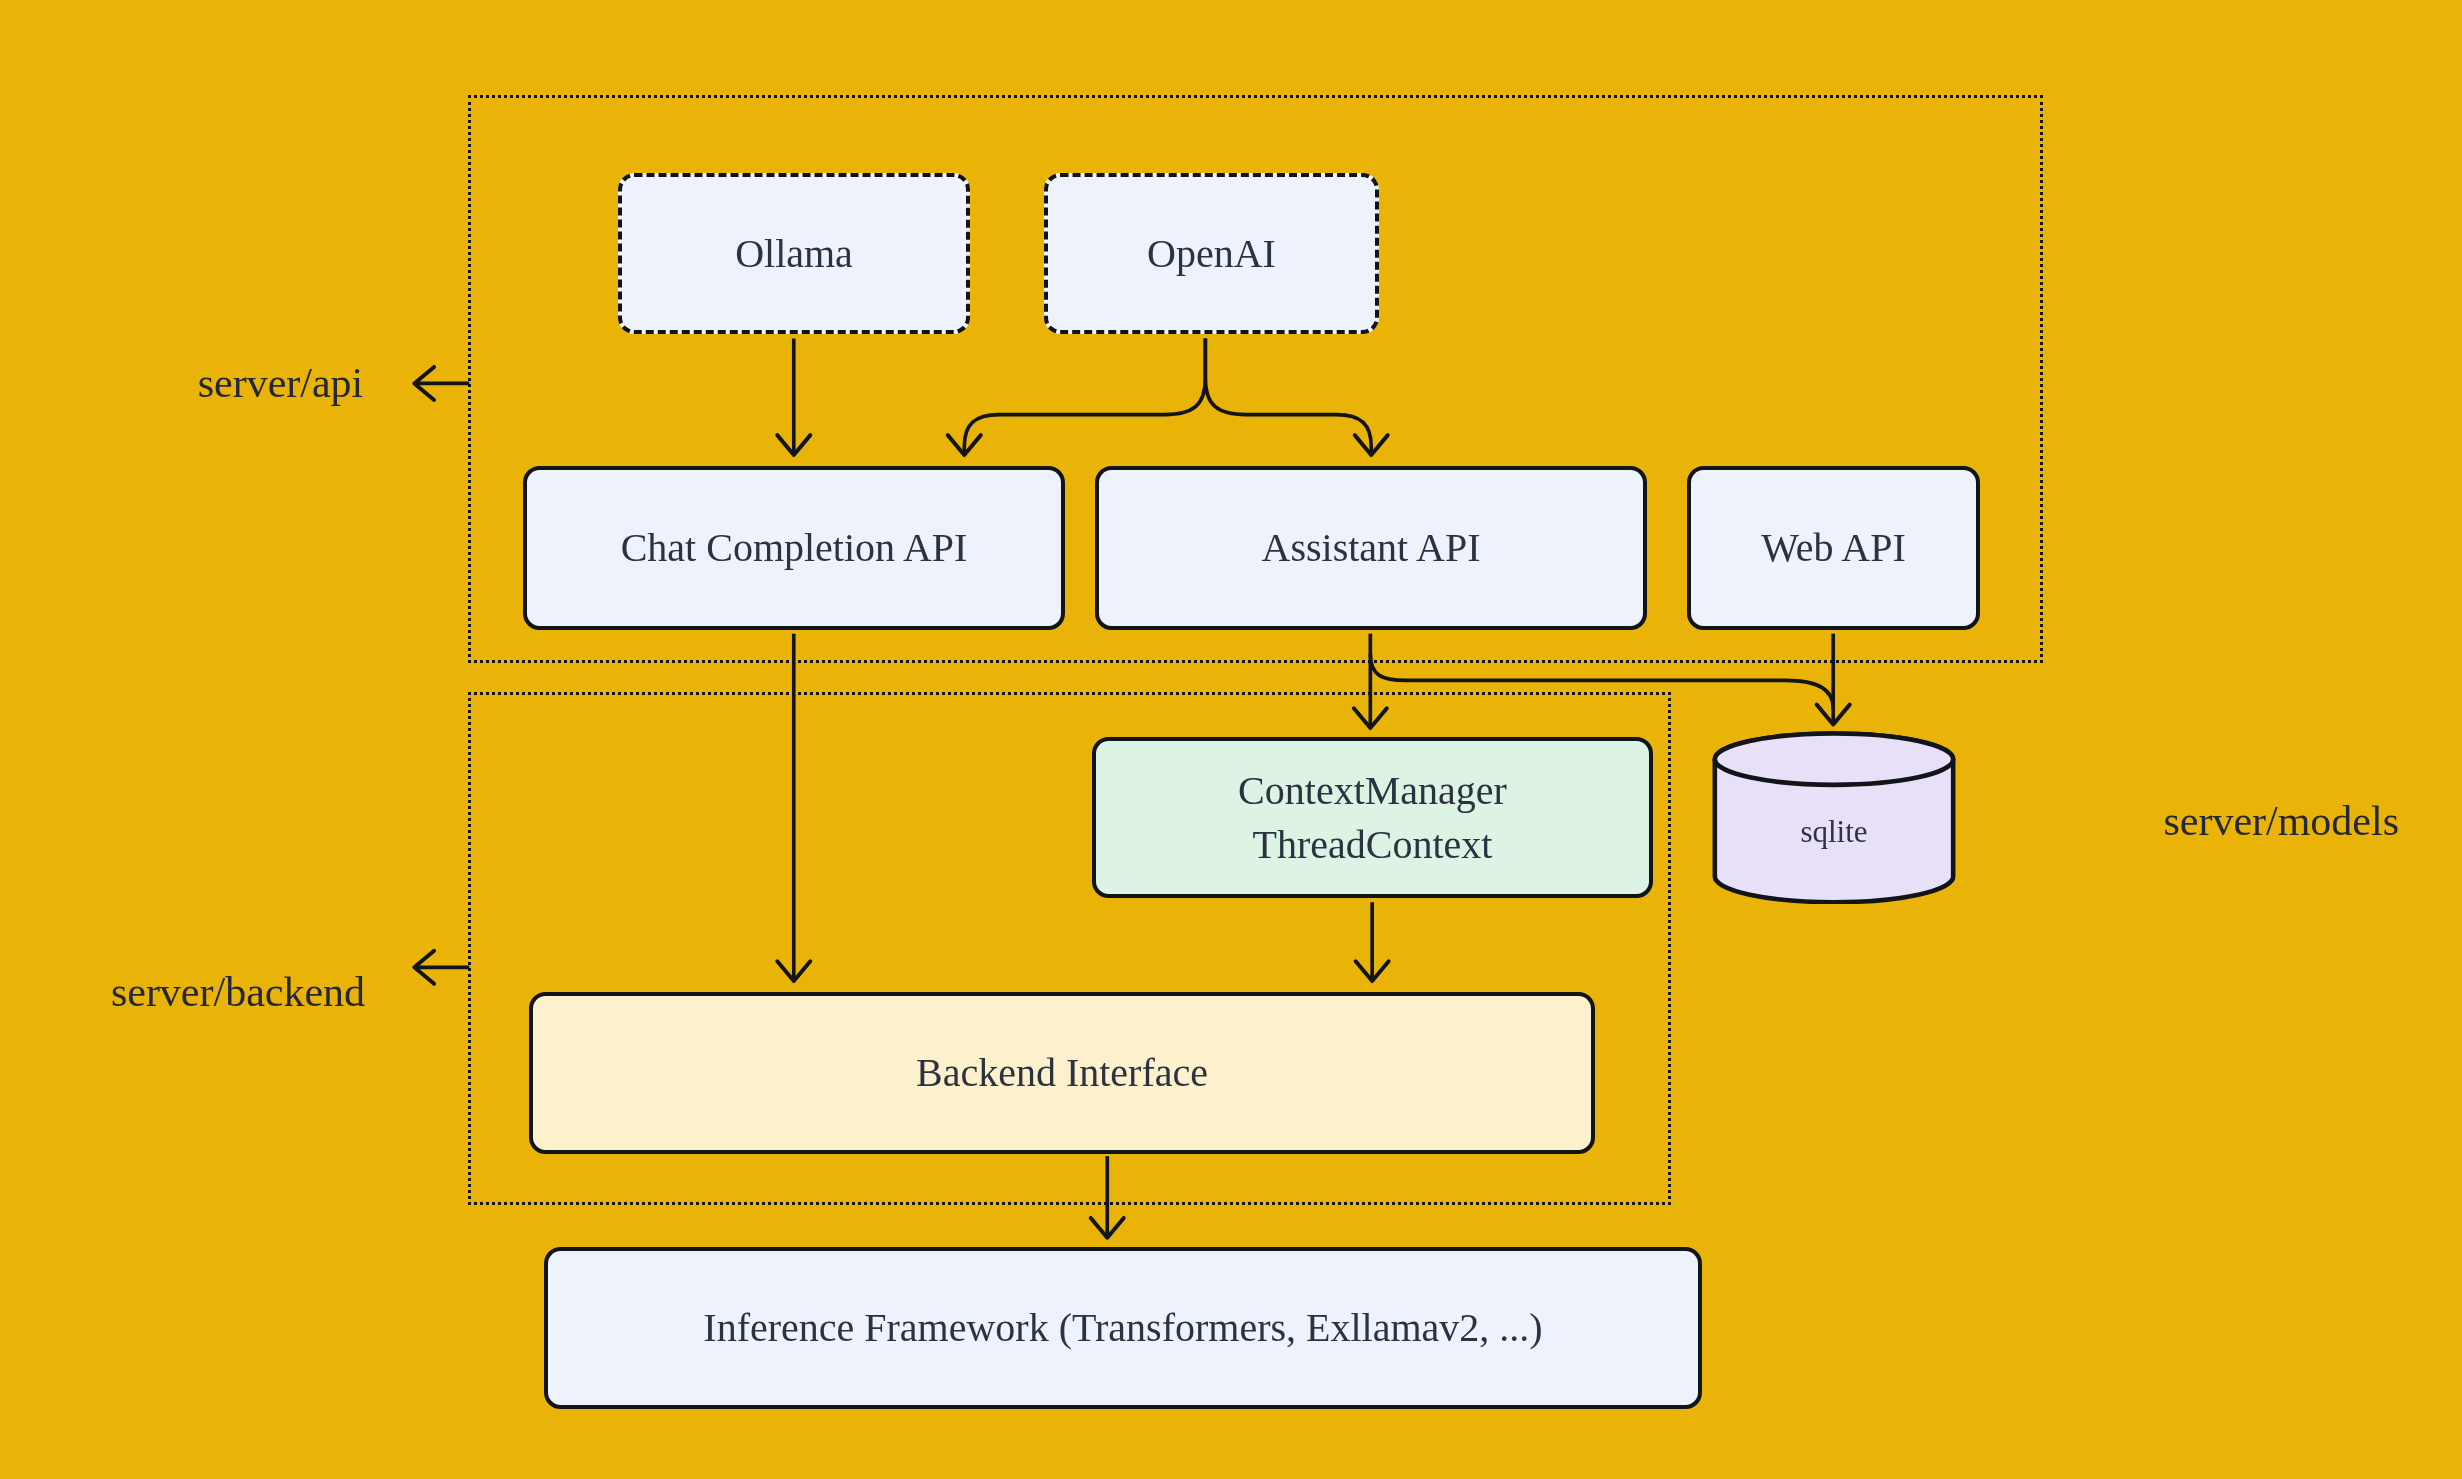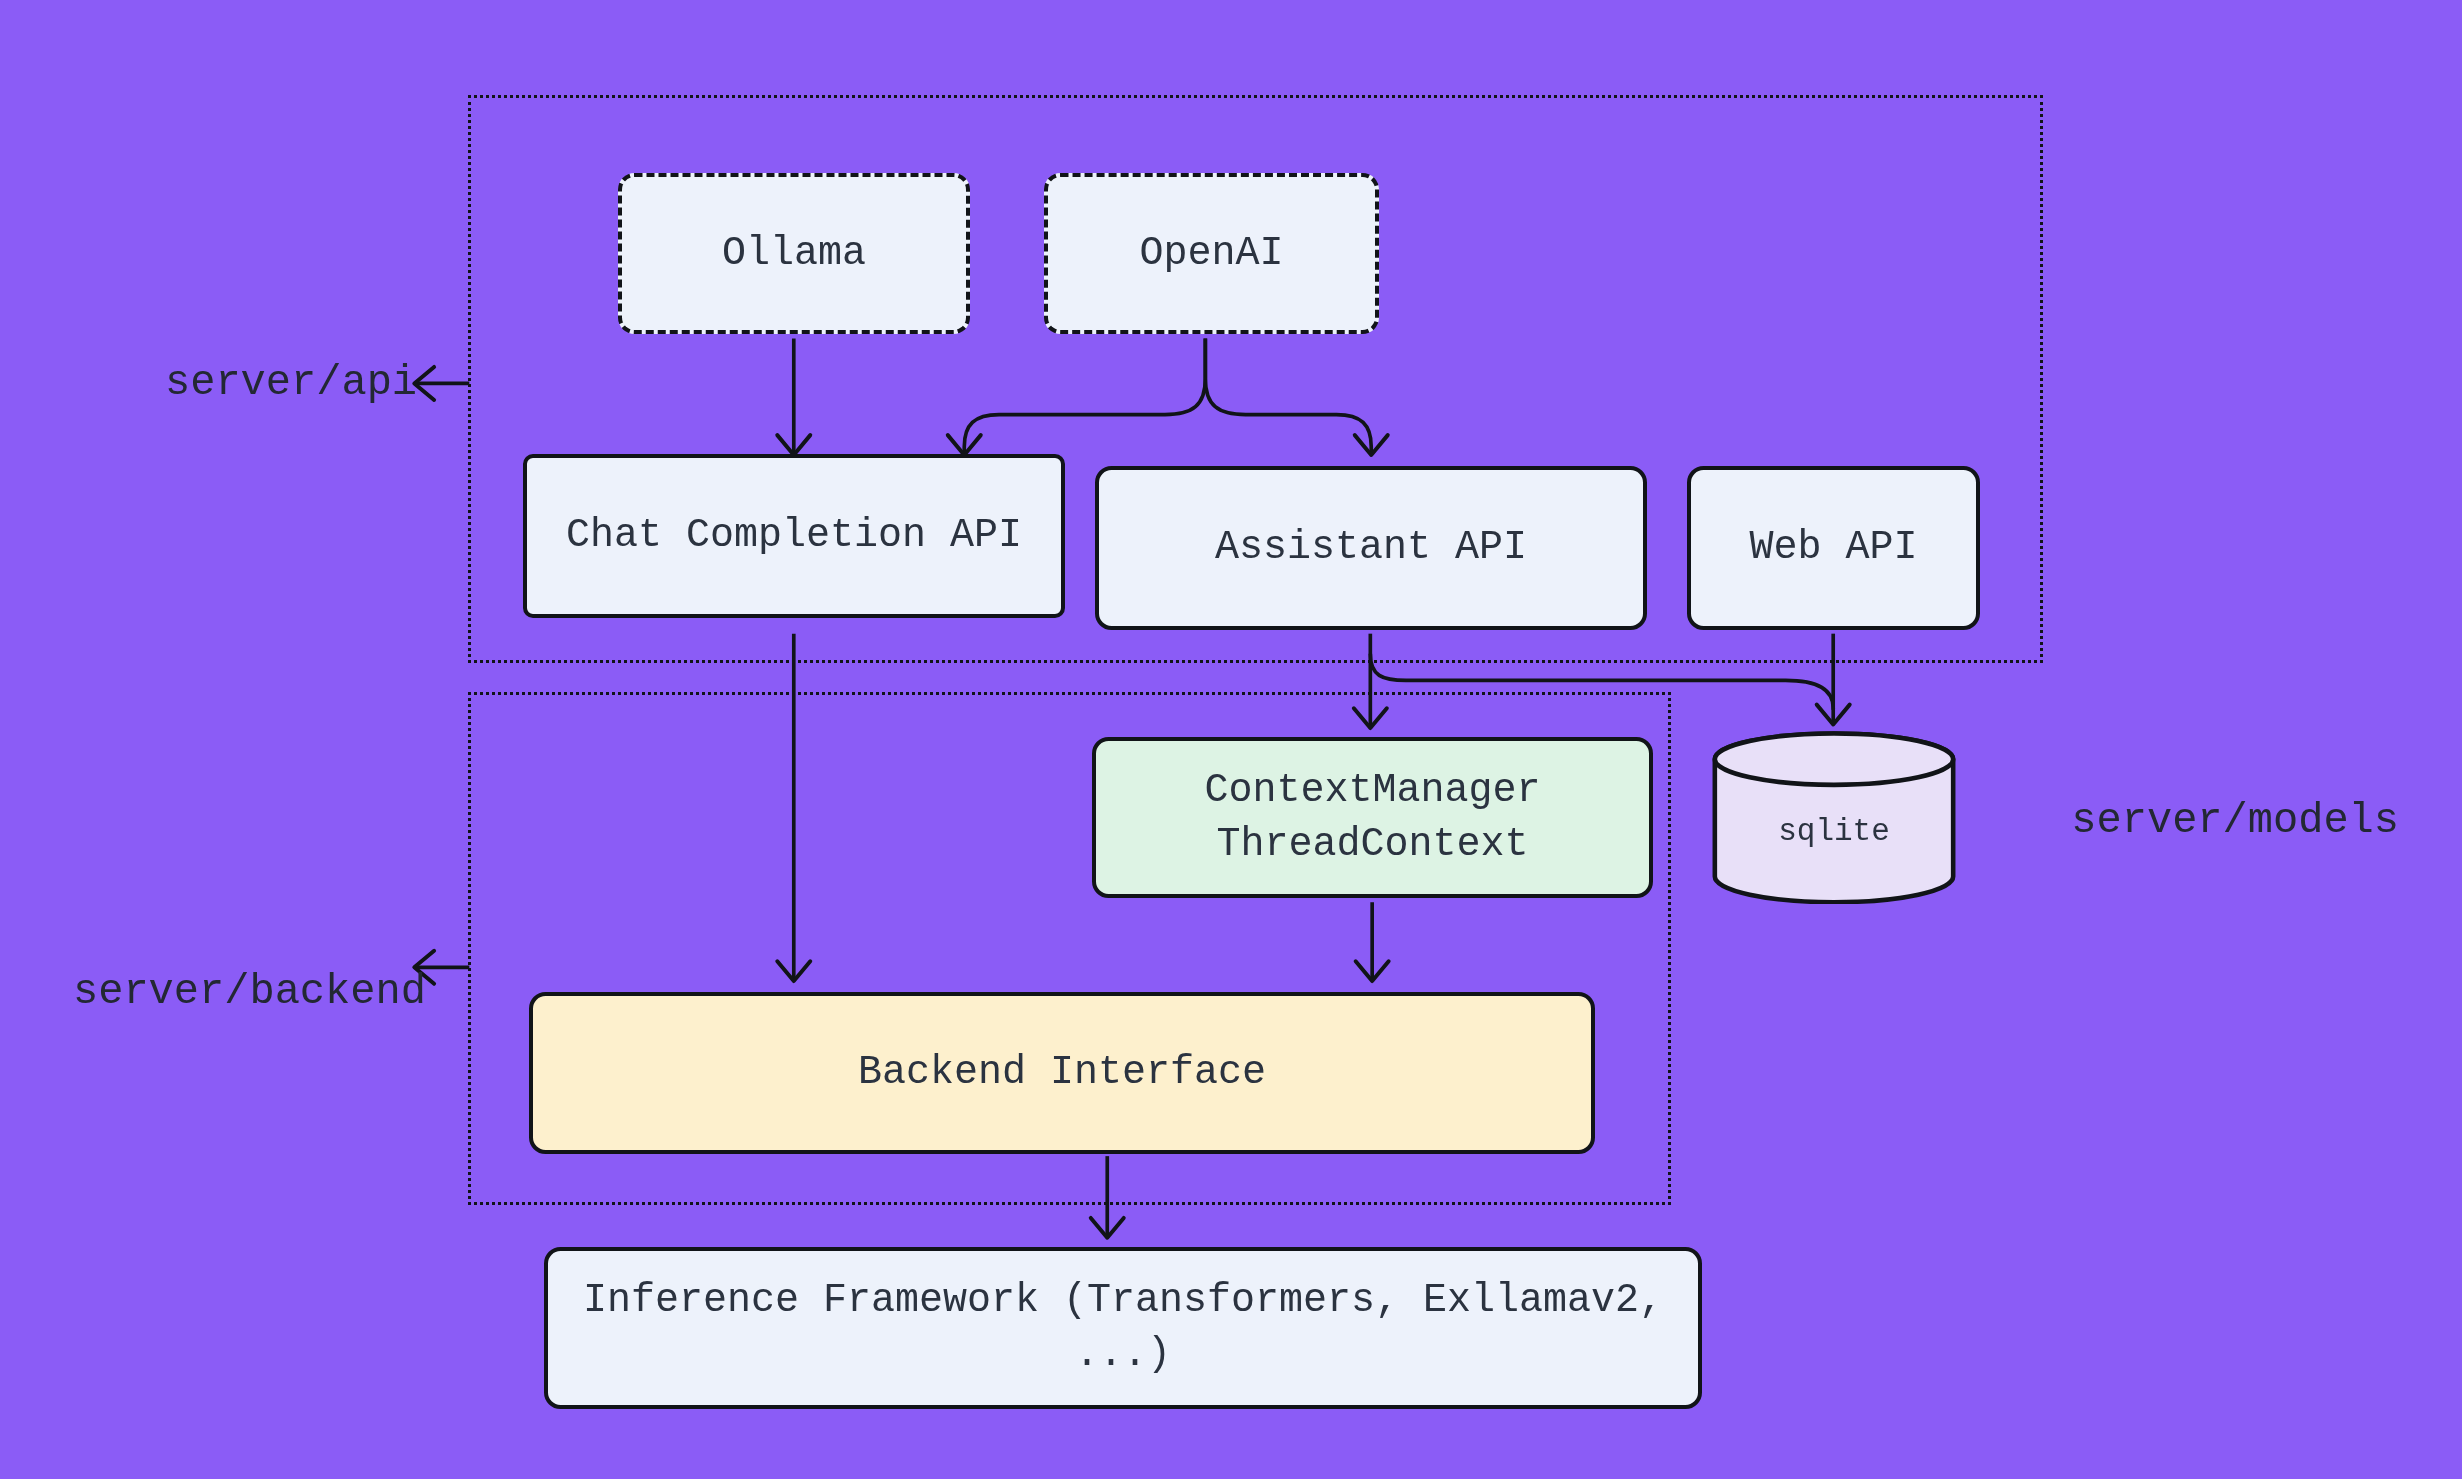--- a/index.html
+++ b/index.html
@@ -1,20 +1,20 @@
 <!DOCTYPE html>
 <html style="font-size:14.7px"><head>
 <meta charset="utf-8">
 <style>
   html,body{margin:0;padding:0;background:#ffffff;}
   .stage{
     position:relative;
     width:2462px;height:1480px;
-    background:#8b5cf6;
-    font-family:Liberation Mono, monospace;
+    background:#eab308;
+    font-family:Liberation Serif, serif;
     overflow:hidden;
   }
   
   .group{
     position:absolute;
     border:3.7px dotted #111418;
     background:transparent;
     z-index:1;
   }
   .group-api{left:468px;top:95px;width:1569px;height:562px;}
@@ -34,21 +34,21 @@
     color:#2b3340;
     font-size:40px;
     display:flex;align-items:center;justify-content:center;
     text-align:center;
     z-index:3;
     line-height:1.35;
   }
   .node.dashed{border-style:dashed;border-width:4.6px;}
   .n-ollama   {left:618px; top:173px; width:352px; height:161px;}
   .n-openai   {left:1044px;top:173px; width:335px; height:161px;}
-  .n-chat     {left:523px; top:454px; width:542px; height:164px;border-radius:10px;}
+  .n-chat     {left:523px; top:466px; width:542px; height:164px;}
   .n-assistant{left:1095px;top:466px; width:552px; height:164px;}
   .n-webapi   {left:1687px;top:466px; width:293px; height:164px;justify-content:center;}
   .n-context  {left:1092px;top:737px; width:561px; height:161px;background:#ddf3e4;}
   .n-backendif{left:529px; top:992px;width:1066px;height:162px;background:#fdf0cd;}
   .n-inference{left:529px; top:1247px;width:1158px;height:162px;margin-left:15px;}
 
   
   .cylinder-wrap{position:absolute;left:1711px;top:728px;width:246px;height:176px;z-index:3;}
   .cylinder-wrap svg{display:block;}
   .cylinder-label{

